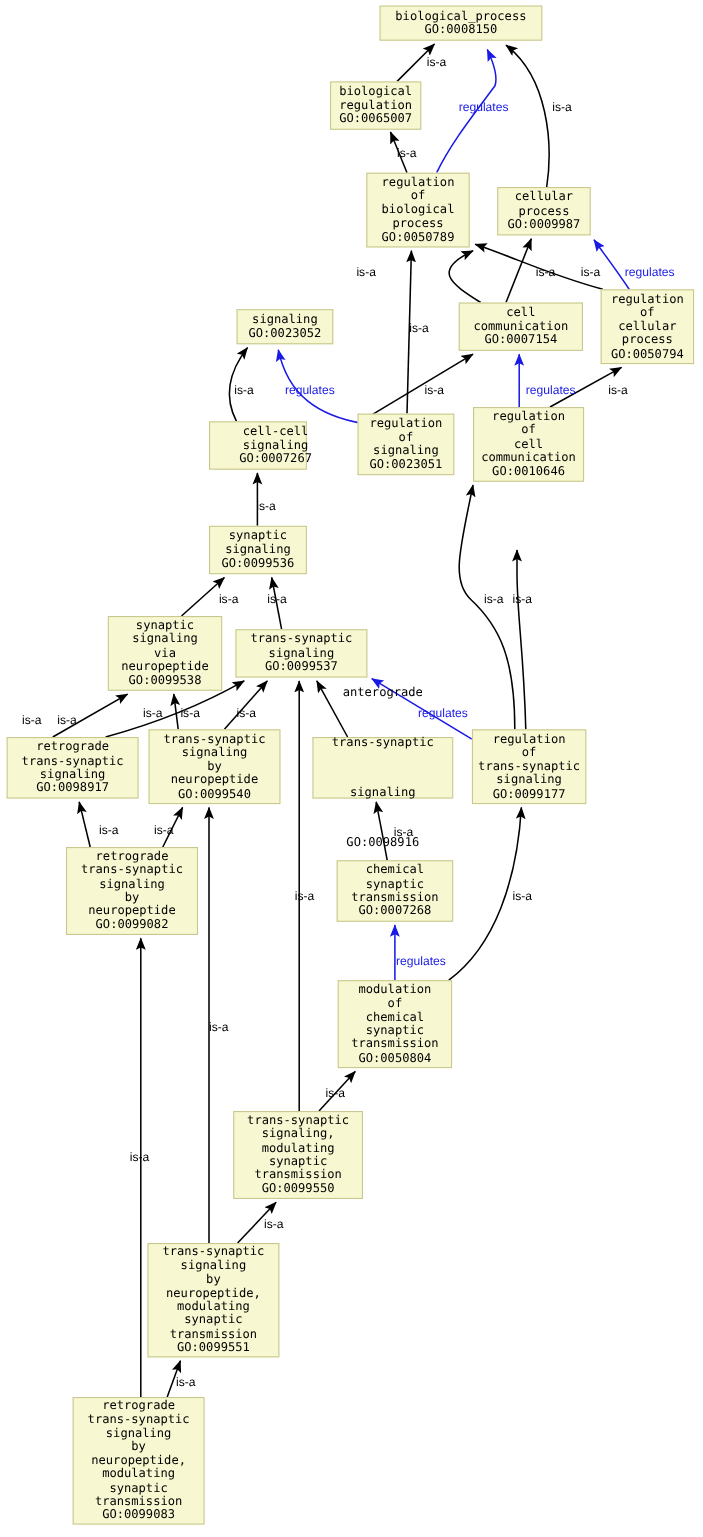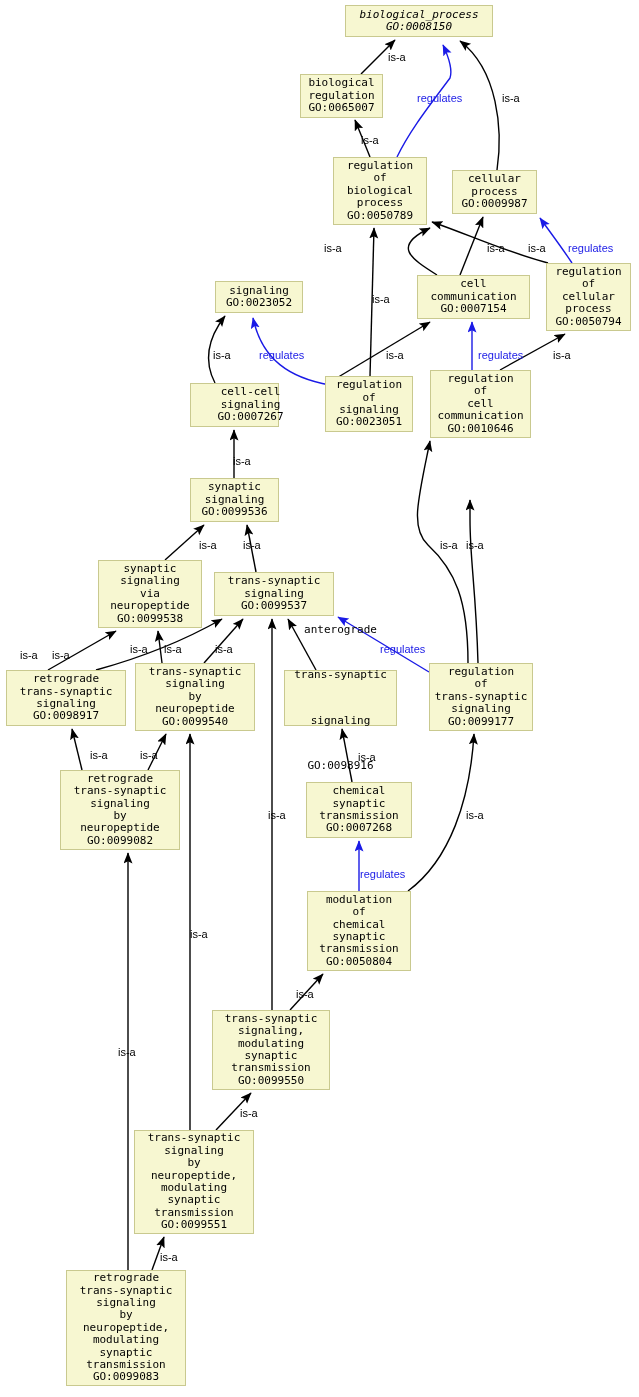--- a/index.html
+++ b/index.html
@@ -138,36 +138,36 @@
 
       <path d="M472,370 L472,322" marker-end="url(#arrow-blue)"></path>
 
       <path d="M429,672 L338,617" marker-end="url(#arrow-blue)"></path>
 
       <path d="M359,891 L359,841" marker-end="url(#arrow-blue)"></path>
     </g>
   </svg>
 
   <div id="nodes">
-      <div class="node" title="biological_process GO:0008150" style="left: 345px; top: 5px; width: 148px; height: 32px; background: rgb(247, 247, 209); border-color: rgb(201, 201, 143); font-style: italic;"><span class="name">biological_process</span><span class="goid">GO:0008150</span></div>
+      <div class="node" title="biological_process GO:0008150" style="left: 345px; top: 5px; width: 148px; height: 32px; background: rgb(247, 247, 209); border-color: rgb(201, 201, 143);"><span class="name">biological_process</span><span class="goid">GO:0008150</span></div>
       <div class="node" title="biological regulation GO:0065007" style="left: 300px; top: 74px; width: 83px; height: 44px; background: rgb(247, 247, 209); border-color: rgb(201, 201, 143);"><span class="name">biological</span><span class="name">regulation</span><span class="goid">GO:0065007</span></div>
       <div class="node" title="regulation of biological process GO:0050789" style="left: 333px; top: 157px; width: 94px; height: 68px; background: rgb(247, 247, 209); border-color: rgb(201, 201, 143);"><span class="name">regulation</span><span class="name">of</span><span class="name">biological</span><span class="name">process</span><span class="goid">GO:0050789</span></div>
       <div class="node" title="cellular process GO:0009987" style="left: 452px; top: 170px; width: 85px; height: 44px; background: rgb(247, 247, 209); border-color: rgb(201, 201, 143);"><span class="name">cellular</span><span class="name">process</span><span class="goid">GO:0009987</span></div>
       <div class="node" title="regulation of cellular process GO:0050794" style="left: 546px; top: 263px; width: 85px; height: 68px; background: rgb(247, 247, 209); border-color: rgb(201, 201, 143);"><span class="name">regulation</span><span class="name">of</span><span class="name">cellular</span><span class="name">process</span><span class="goid">GO:0050794</span></div>
       <div class="node" title="signaling GO:0023052" style="left: 215px; top: 281px; width: 88px; height: 32px; background: rgb(247, 247, 209); border-color: rgb(201, 201, 143);"><span class="name">signaling</span><span class="goid">GO:0023052</span></div>
       <div class="node" title="cell communication GO:0007154" style="left: 417px; top: 275px; width: 113px; height: 44px; background: rgb(247, 247, 209); border-color: rgb(201, 201, 143);"><span class="name">cell</span><span class="name">communication</span><span class="goid">GO:0007154</span></div>
       <div class="node" title="cell-cell signaling GO:0007267" style="left: 190px; top: 383px; width: 89px; height: 44px; background: rgb(247, 247, 209); border-color: rgb(201, 201, 143); padding-left: 32px;"><span class="name">cell-cell</span><span class="name">signaling</span><span class="goid">GO:0007267</span></div>
       <div class="node" title="regulation of signaling GO:0023051" style="left: 325px; top: 376px; width: 88px; height: 56px; background: rgb(247, 247, 209); border-color: rgb(201, 201, 143);"><span class="name">regulation</span><span class="name">of</span><span class="name">signaling</span><span class="goid">GO:0023051</span></div>
       <div class="node" title="regulation of cell communication GO:0010646" style="left: 430px; top: 370px; width: 101px; height: 68px; background: rgb(247, 247, 209); border-color: rgb(201, 201, 143);"><span class="name">regulation</span><span class="name">of</span><span class="name">cell</span><span class="name">communication</span><span class="goid">GO:0010646</span></div>
       <div class="node" title="synaptic signaling GO:0099536" style="left: 190px; top: 478px; width: 89px; height: 44px; background: rgb(247, 247, 209); border-color: rgb(201, 201, 143);"><span class="name">synaptic</span><span class="name">signaling</span><span class="goid">GO:0099536</span></div>
       <div class="node" title="synaptic signaling via neuropeptide GO:0099538" style="left: 98px; top: 560px; width: 104px; height: 68px; background: rgb(247, 247, 209); border-color: rgb(201, 201, 143);"><span class="name">synaptic</span><span class="name">signaling</span><span class="name">via</span><span class="name">neuropeptide</span><span class="goid">GO:0099538</span></div>
       <div class="node" title="trans-synaptic signaling GO:0099537" style="left: 214px; top: 572px; width: 120px; height: 44px; background: rgb(247, 247, 209); border-color: rgb(201, 201, 143);"><span class="name">trans-synaptic</span><span class="name">signaling</span><span class="goid">GO:0099537</span></div>
       <div class="node" title="retrograde trans-synaptic signaling GO:0098917" style="left: 6px; top: 670px; width: 120px; height: 56px; background: rgb(247, 247, 209); border-color: rgb(201, 201, 143);"><span class="name">retrograde</span><span class="name">trans-synaptic</span><span class="name">signaling</span><span class="goid">GO:0098917</span></div>
       <div class="node" title="trans-synaptic signaling by neuropeptide GO:0099540" style="left: 135px; top: 663px; width: 120px; height: 68px; background: rgb(247, 247, 209); border-color: rgb(201, 201, 143);"><span class="name">trans-synaptic</span><span class="name">signaling</span><span class="name">by</span><span class="name">neuropeptide</span><span class="goid">GO:0099540</span></div>
-      <div class="node" title="anterograde trans-synaptic signaling GO:0098916" style="left: 284px; top: 670px; width: 113px; height: 56px; background: rgb(247, 247, 209); border-color: rgb(201, 201, 143); gap: 33px;"><span class="name">anterograde</span><span class="name">trans-synaptic</span><span class="name">signaling</span><span class="goid">GO:0098916</span></div>
+      <div class="node" title="anterograde trans-synaptic signaling GO:0098916" style="left: 284px; top: 670px; width: 128px; height: 56px; background: rgb(247, 247, 209); border-color: rgb(201, 201, 143); gap: 33px;"><span class="name">anterograde</span><span class="name">trans-synaptic</span><span class="name">signaling</span><span class="goid">GO:0098916</span></div>
       <div class="node" title="regulation of trans-synaptic signaling GO:0099177" style="left: 429px; top: 663px; width: 104px; height: 68px; background: rgb(247, 247, 209); border-color: rgb(201, 201, 143);"><span class="name">regulation</span><span class="name">of</span><span class="name">trans-synaptic</span><span class="name">signaling</span><span class="goid">GO:0099177</span></div>
       <div class="node" title="retrograde trans-synaptic signaling by neuropeptide GO:0099082" style="left: 60px; top: 770px; width: 120px; height: 80px; background: rgb(247, 247, 209); border-color: rgb(201, 201, 143);"><span class="name">retrograde</span><span class="name">trans-synaptic</span><span class="name">signaling</span><span class="name">by</span><span class="name">neuropeptide</span><span class="goid">GO:0099082</span></div>
       <div class="node" title="chemical synaptic transmission GO:0007268" style="left: 306px; top: 782px; width: 106px; height: 56px; background: rgb(247, 247, 209); border-color: rgb(201, 201, 143);"><span class="name">chemical</span><span class="name">synaptic</span><span class="name">transmission</span><span class="goid">GO:0007268</span></div>
       <div class="node" title="modulation of chemical synaptic transmission GO:0050804" style="left: 307px; top: 891px; width: 104px; height: 80px; background: rgb(247, 247, 209); border-color: rgb(201, 201, 143);"><span class="name">modulation</span><span class="name">of</span><span class="name">chemical</span><span class="name">synaptic</span><span class="name">transmission</span><span class="goid">GO:0050804</span></div>
       <div class="node" title="trans-synaptic signaling, modulating synaptic transmission GO:0099550" style="left: 212px; top: 1010px; width: 118px; height: 80px; background: rgb(247, 247, 209); border-color: rgb(201, 201, 143);"><span class="name">trans-synaptic</span><span class="name">signaling,</span><span class="name">modulating</span><span class="name">synaptic</span><span class="name">transmission</span><span class="goid">GO:0099550</span></div>
       <div class="node" title="trans-synaptic signaling by neuropeptide, modulating synaptic transmission GO:0099551" style="left: 134px; top: 1130px; width: 120px; height: 104px; background: rgb(247, 247, 209); border-color: rgb(201, 201, 143);"><span class="name">trans-synaptic</span><span class="name">signaling</span><span class="name">by</span><span class="name">neuropeptide,</span><span class="name">modulating</span><span class="name">synaptic</span><span class="name">transmission</span><span class="goid">GO:0099551</span></div>
       <div class="node" title="retrograde trans-synaptic signaling by neuropeptide, modulating synaptic transmission GO:0099083" style="left: 66px; top: 1270px; width: 120px; height: 116px; background: rgb(247, 247, 209); border-color: rgb(201, 201, 143);"><span class="name">retrograde</span><span class="name">trans-synaptic</span><span class="name">signaling</span><span class="name">by</span><span class="name">neuropeptide,</span><span class="name">modulating</span><span class="name">synaptic</span><span class="name">transmission</span><span class="goid">GO:0099083</span></div>
     </div>
   <div id="labels">
       <span class="elabel" style="left: 388px; top: 52px;">is-a</span>

